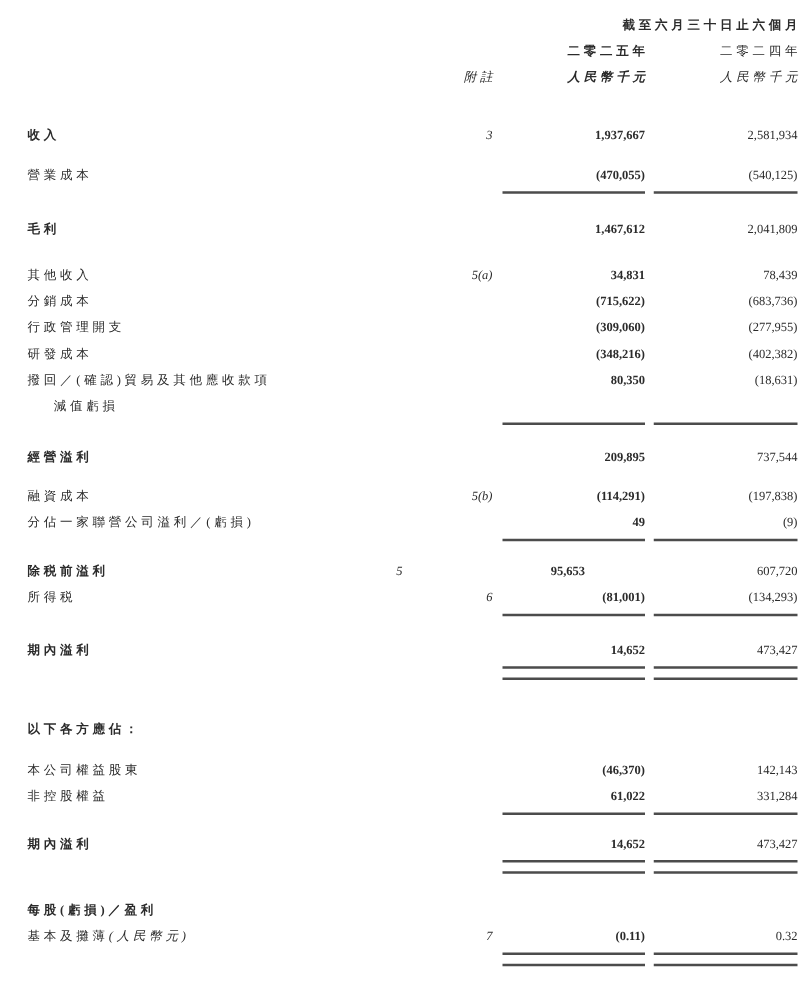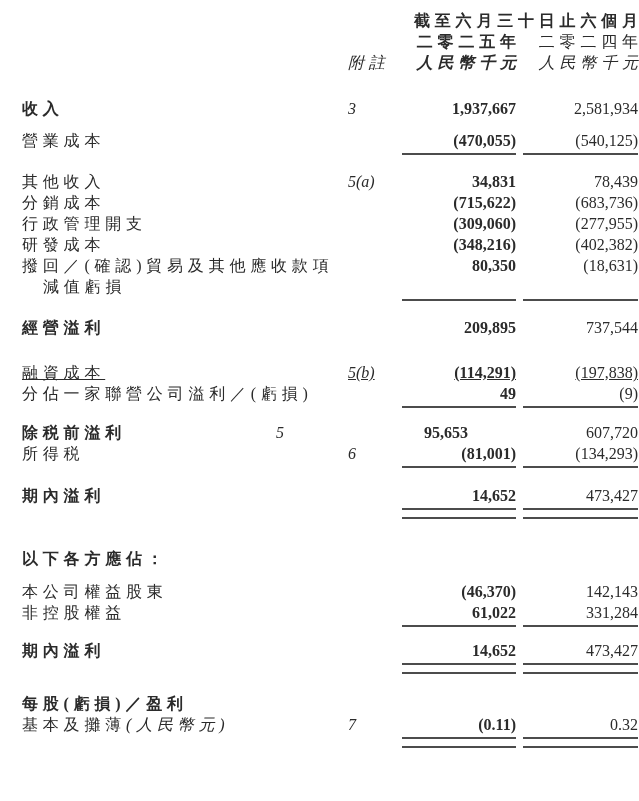--- a/index.html
+++ b/index.html
@@ -2,24 +2,24 @@
 <html><head>
 <meta charset="utf-8">
 <style>
   html,body{margin:0;padding:0;background:#ffffff;}
   body{
     width:639px;height:801px;overflow:hidden;
     font-family:"Liberation Serif","DejaVu Serif",serif;
     color:#2b2b2b;
   }
   .page{box-sizing:border-box;width:639px;height:801px;padding:10px 1px 0 22px;}
-  .row{display:flex;align-items:flex-start;font-size:16px;line-height:21px;}
+  .row{display:flex;align-items:flex-start;font-size:10px;line-height:21px;}
   .c{box-sizing:border-box;}
   .c.label{flex:1;min-width:0;}
-  .c.note{width:46px;text-align:left;font-style:italic;}
+  .c.note{width:46px;text-align:right;font-style:italic;}
   .c.v25{width:122px;text-align:right;font-weight:bold;}
   .c.colgap{width:6px;}
   .c.v24{width:116px;text-align:right;font-weight:normal;}
   .c.span2{width:244px;text-align:right;}
   .zh{letter-spacing:0.30em;}
   .zh-r{letter-spacing:0.30em;margin-right:-0.30em;}
   .italic{font-style:italic;}
   .bold{font-weight:bold;}
   .row.emph .c.label{font-weight:bold;}
   .indent2{padding-left:21px;}
@@ -28,21 +28,21 @@
   .rule{height:2px;background:#4c4c4c;margin-left:auto;}
   .c.v25 .rule{width:114px;}
   .c.v24 .rule{width:115px;}
   .rule.double{height:7px;background:none;border-top:2px solid #4c4c4c;border-bottom:2px solid #4c4c4c;}
   
   [data-name="row-revenue"]{margin-top:25px;}
   [data-name="row-cost-of-sales"]{margin-top:11px;}
   [data-name="row-gross-profit"]{margin-top:18px;}
   [data-name="row-other-income"]{margin-top:16px;}
   [data-name="row-operating-profit"]{margin-top:16px;}
-  [data-name="row-finance-costs"]{margin-top:24px;text-decoration:underline;}
+  [data-name="row-finance-costs"]{margin-top:10px;}
   [data-name="row-profit-before-tax"]{margin-top:14px;gap:24px;}
   [data-name="row-income-tax"]{}
   [data-name="row-profit-for-period"]{margin-top:17px;}
   [data-name="row-attributable-heading"]{margin-top:29px;}
   [data-name="row-equity-shareholders"]{margin-top:12px;}
   [data-name="row-profit-for-period-total"]{margin-top:13px;}
   [data-name="row-eps-heading"]{margin-top:19px;}
 </style>
 </head>
 <body>
@@ -88,20 +88,27 @@
         <div class="c label"></div>
         <div class="c note"></div>
         <div class="c v25">
           <div class="rule" data-name="single-rule-line"></div>
         </div>
         <div class="c colgap"></div>
         <div class="c v24">
           <div class="rule" data-name="single-rule-line"></div>
         </div>
       </div>
+      <div class="row emph" data-name="row-gross-profit">
+        <div class="c label" data-name="row-label"><span class="zh" data-name="row-label-text">毛利</span></div>
+        <div class="c note" data-name="row-note"></div>
+        <div class="c v25" data-name="value-2025">1,467,612</div>
+        <div class="c colgap"></div>
+        <div class="c v24" data-name="value-2024">2,041,809</div>
+      </div>
       <div class="row" data-name="row-other-income">
         <div class="c label" data-name="row-label"><span class="zh" data-name="row-label-text">其他收入</span></div>
         <div class="c note" data-name="row-note">5(a)</div>
         <div class="c v25" data-name="value-2025">34,831</div>
         <div class="c colgap"></div>
         <div class="c v24" data-name="value-2024">78,439</div>
       </div>
       <div class="row" data-name="row-distribution-costs">
         <div class="c label" data-name="row-label"><span class="zh" data-name="row-label-text">分銷成本</span></div>
         <div class="c note" data-name="row-note"></div>

